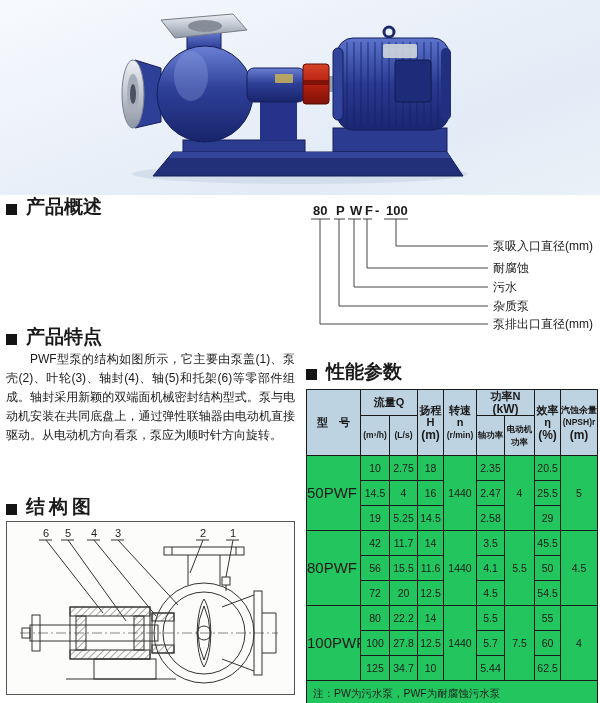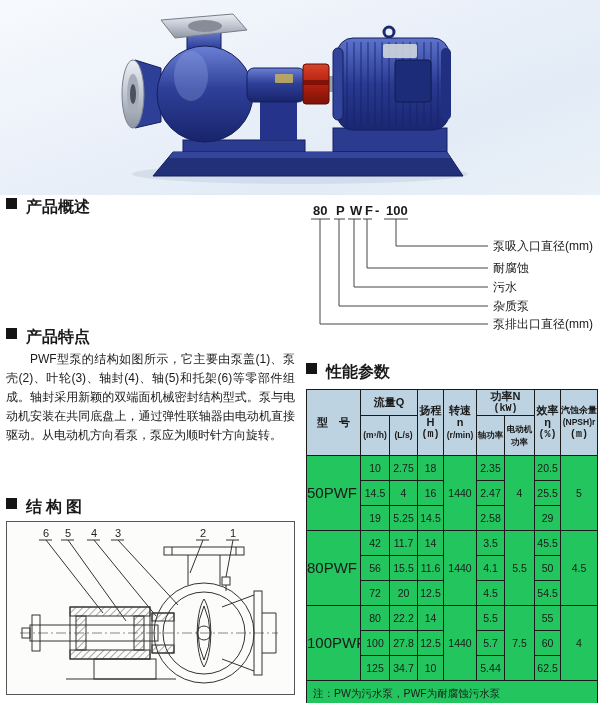--- a/index.html
+++ b/index.html
@@ -8,36 +8,36 @@
     font-family:"Liberation Sans","DejaVu Sans",sans-serif;color:#1a1a1a;
     overflow:hidden;
   }
   
   .photo{
     position:absolute;left:0;top:0;width:600px;height:195px;
     background:linear-gradient(160deg,#f7fafd 0%,#edf2fa 35%,#e2ebf6 70%,#eaf1f8 100%);
   }
   .photo svg{position:absolute;left:95px;top:4px;}
   
-  .sec-head{display:flex;align-items:flex-start;font-weight:bold;font-size:16px;line-height:17px;}
+  .sec-head{display:flex;align-items:flex-end;font-weight:bold;font-size:19px;line-height:17px;}
   .sq{width:11px;height:11px;background:#141414;margin-right:9px;flex:0 0 auto;}
   .sp3{letter-spacing:4px;}
   
   .abs{position:absolute;}
   .col-l{left:6px;width:289px;}
   .col-r{left:306px;width:291px;}
   .para{font-size:12px;line-height:19px;text-align:justify;text-indent:2em;margin:5px 0 0 0;}
   
   .frame-svg{display:block;margin-top:6px;background:#fcfcfa;}
   
   table{border-collapse:collapse;table-layout:fixed;width:291px;}
   th,td{border:1px solid #1a1a1a;text-align:center;vertical-align:middle;padding:0;overflow:hidden;}
   th{background:#bed3e2;font-weight:bold;font-size:11px;line-height:12.5px;}
   td{font-size:10.5px;background:#22c55e;}
-  .sub{font-size:10px;font-weight:bold;font-family:Liberation Mono, monospace;}
+  .sub{font-size:12px;font-weight:bold;}
   .tiny{font-size:8.5px;font-weight:bold;}
   .h9{font-size:9px;}
   .model-td{font-size:15px;white-space:nowrap;}
   .note-td{text-align:left;padding:3px 6px;font-size:10.5px;}
   tr.hr1{height:26px;} tr.hr2{height:40px;} tr.dr{height:25px;} tr.nr{height:26px;}
   .stack span{display:block;}
 </style>
 </head>
 <body>
 

